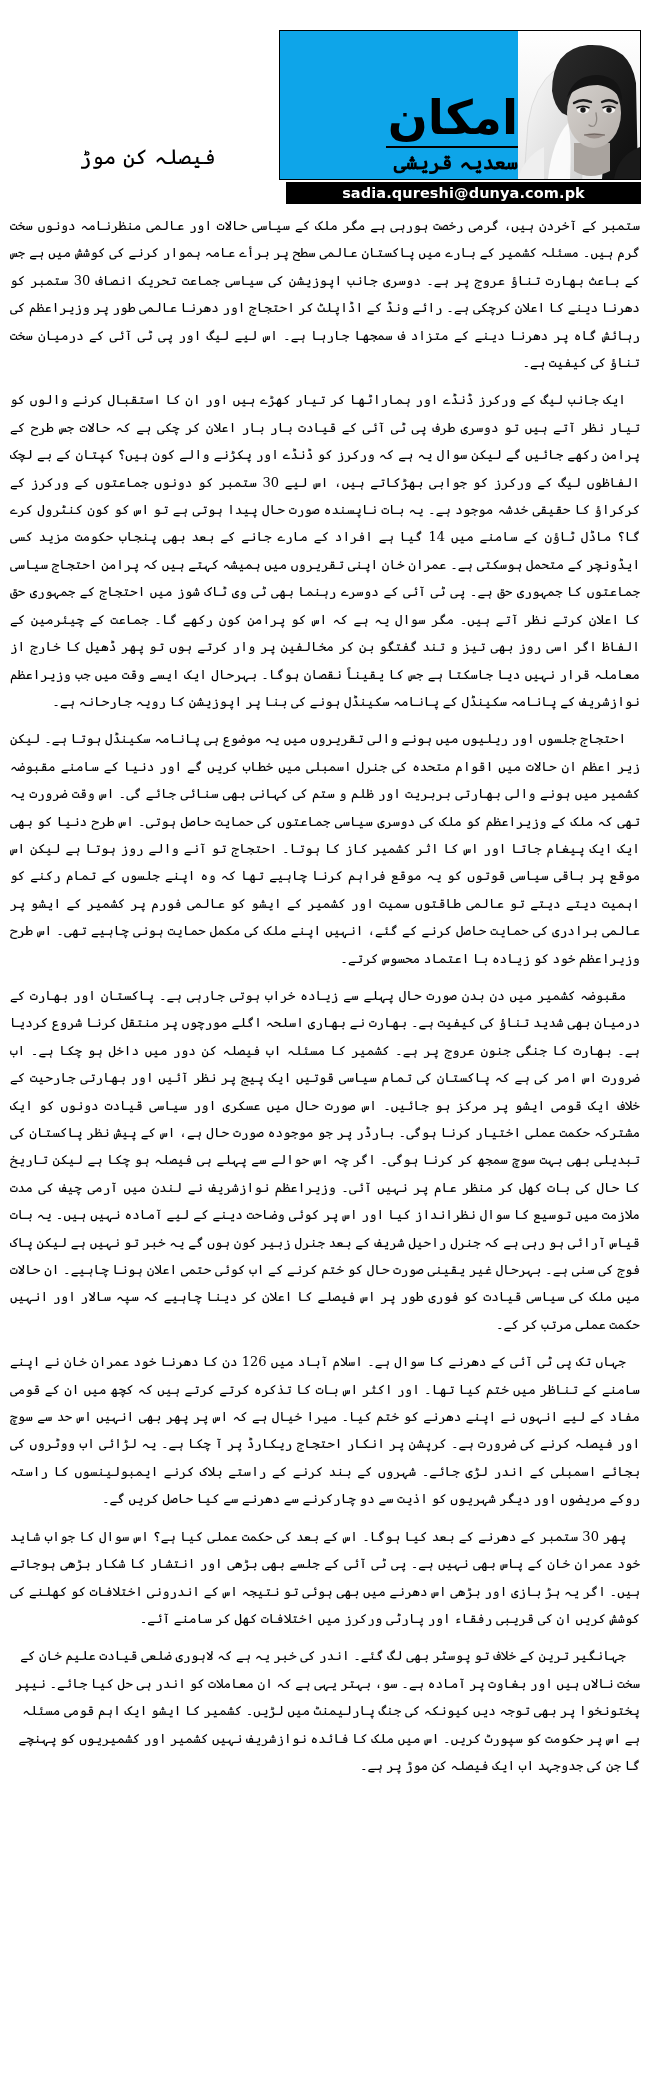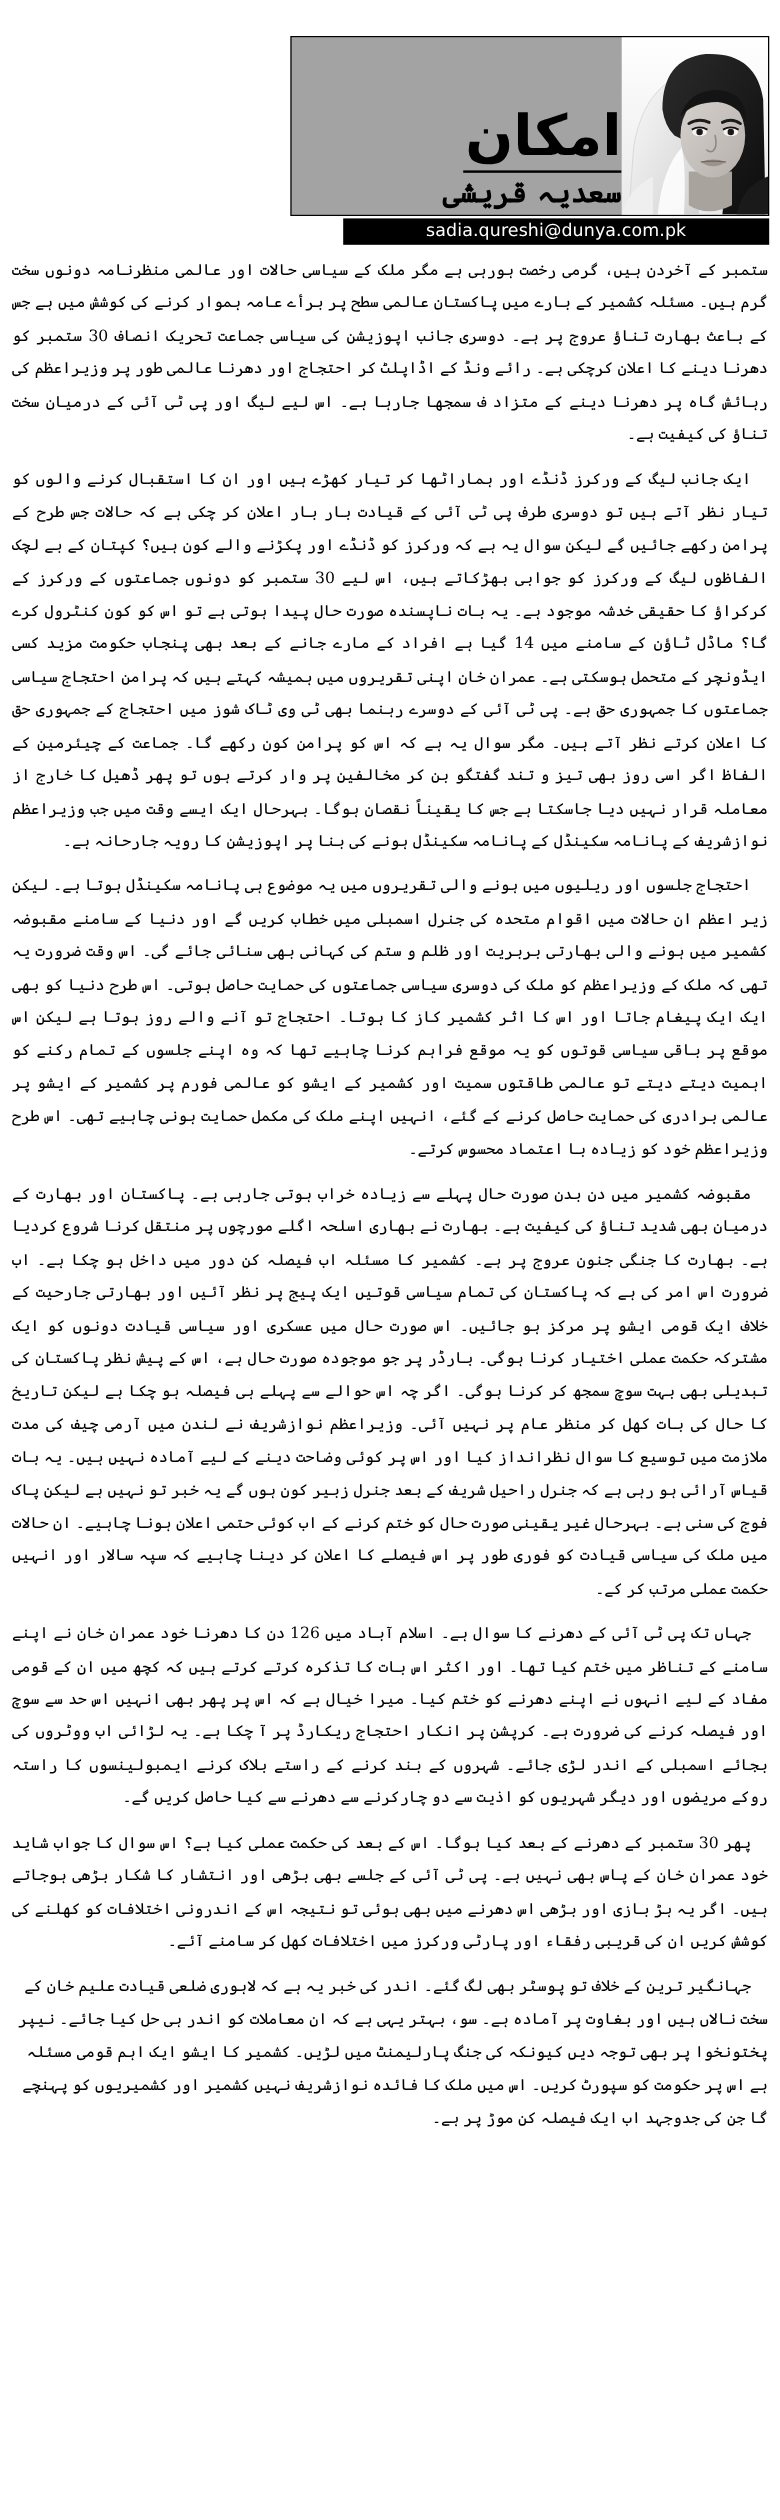--- a/index.html
+++ b/index.html
@@ -38,25 +38,25 @@
     top: 30px;
     right: 9px;
     width: 355px;
     height: 175px;
   }
 
   .logo-frame {
     position: absolute;
     top: 0;
     right: 0;
-    width: 399px;
+    width: 362px;
     height: 150px;
     border: 1.6px solid #000;
     box-sizing: border-box;
-    background: #a3a3a3;
+    background: #0ea5e9;
     overflow: hidden;
   }
 
   .portrait {
     position: absolute;
     top: 0;
     right: 0;
     width: 122px;
     height: 148px;
     overflow: hidden;
@@ -93,21 +93,21 @@
 
   .brand-rule {
     width: 132px;
     height: 1.6px;
     background: #000;
     margin: 2px 0 3px 10px;
   }
 
   .brand-author {
     font-family: "DejaVu Serif", serif;
-    font-size: 24px;
+    font-size: 20px;
     font-weight: bold;
     line-height: 1.1;
     color: #000;
     padding: 0 0 0 10px;
     direction: rtl;
     white-space: nowrap;
   }
 
   .email-bar {
     position: absolute;
@@ -118,21 +118,21 @@
     background: #000;
     color: #fff;
     display: flex;
     align-items: center;
     justify-content: center;
     direction: ltr;
   }
   .email-text {
     font-family: "DejaVu Sans", sans-serif;
     font-size: 14.5px;
-    font-weight: normal;
+    font-weight: bold;
     letter-spacing: 0.1px;
     color: #ffffff;
     white-space: nowrap;
   }
 
   
   .headline {
     position: absolute;
     top: 145px;
     right: 370px;
@@ -244,20 +244,21 @@
         </div>
 
       </div>
 
       <div class="email-bar">
         <span class="email-text">sadia.qureshi@dunya.com.pk</span>
       </div>
 
     </div>
 
+    <div class="headline">فیصلہ کن موڑ</div>
 
   </div>
 
   <div class="article">
     <p class="para">ستمبر کے آخردن ہیں، گرمی رخصت ہورہی ہے مگر ملک کے سیاسی حالات اور عالمی منظرنامہ دونوں سخت گرم ہیں۔ مسئلہ کشمیر کے بارے میں پاکستان عالمی سطح پر برأے عامہ ہموار کرنے کی کوشش میں ہے جس کے باعث بھارت تناؤ عروج پر ہے۔ دوسری جانب اپوزیشن کی سیاسی جماعت تحریک انصاف 30 ستمبر کو دھرنا دینے کا اعلان کرچکی ہے۔ رائے ونڈ کے اڈاپلٹ کر احتجاج اور دھرنا عالمی طور پر وزیراعظم کی رہائش گاہ پر دھرنا دینے کے متزاد ف سمجھا جارہا ہے۔ اس لیے لیگ اور پی ٹی آئی کے درمیان سخت تناؤ کی کیفیت ہے۔</p>
     <p class="para indent">ایک جانب لیگ کے ورکرز ڈنڈے اور ہماراٹھا کر تیار کھڑے ہیں اور ان کا استقبال کرنے والوں کو تیار نظر آتے ہیں تو دوسری طرف پی ٹی آئی کے قیادت بار بار اعلان کر چکی ہے کہ حالات جس طرح کے پرامن رکھے جائیں گے لیکن سوال یہ ہے کہ ورکرز کو ڈنڈے اور پکڑنے والے کون ہیں؟ کپتان کے بے لچک الفاظوں لیگ کے ورکرز کو جوابی بھڑکاتے ہیں، اس لیے 30 ستمبر کو دونوں جماعتوں کے ورکرز کے کرکراؤ کا حقیقی خدشہ موجود ہے۔ یہ بات ناپسندہ صورت حال پیدا ہوتی ہے تو اس کو کون کنٹرول کرے گا؟ ماڈل ٹاؤن کے سامنے میں 14 گیا ہے افراد کے مارے جانے کے بعد بھی پنجاب حکومت مزید کسی ایڈونچر کے متحمل ہوسکتی ہے۔ عمران خان اپنی تقریروں میں ہمیشہ کہتے ہیں کہ پرامن احتجاج سیاسی جماعتوں کا جمہوری حق ہے۔ پی ٹی آئی کے دوسرے رہنما بھی ٹی وی ٹاک شوز میں احتجاج کے جمہوری حق کا اعلان کرتے نظر آتے ہیں۔ مگر سوال یہ ہے کہ اس کو پرامن کون رکھے گا۔ جماعت کے چیئرمین کے الفاظ اگر اسی روز بھی تیز و تند گفتگو بن کر مخالفین پر وار کرتے ہوں تو پھر ڈھیل کا خارج از معاملہ قرار نہیں دیا جاسکتا ہے جس کا یقیناً نقصان ہوگا۔ بہرحال ایک ایسے وقت میں جب وزیراعظم نوازشریف کے پانامہ سکینڈل کے پانامہ سکینڈل ہونے کی بنا پر اپوزیشن کا رویہ جارحانہ ہے۔</p>
     <p class="para indent">احتجاج جلسوں اور ریلیوں میں ہونے والی تقریروں میں یہ موضوع ہی پانامہ سکینڈل ہوتا ہے۔ لیکن زیر اعظم ان حالات میں اقوام متحدہ کی جنرل اسمبلی میں خطاب کریں گے اور دنیا کے سامنے مقبوضہ کشمیر میں ہونے والی بھارتی بربریت اور ظلم و ستم کی کہانی بھی سنائی جائے گی۔ اس وقت ضرورت یہ تھی کہ ملک کے وزیراعظم کو ملک کی دوسری سیاسی جماعتوں کی حمایت حاصل ہوتی۔ اس طرح دنیا کو بھی ایک ایک پیغام جاتا اور اس کا اثر کشمیر کاز کا ہوتا۔ احتجاج تو آنے والے روز ہوتا ہے لیکن اس موقع پر باقی سیاسی قوتوں کو یہ موقع فراہم کرنا چاہیے تھا کہ وہ اپنے جلسوں کے تمام رکنے کو اہمیت دیتے دیتے تو عالمی طاقتوں سمیت اور کشمیر کے ایشو کو عالمی فورم پر کشمیر کے ایشو پر عالمی برادری کی حمایت حاصل کرنے کے گئے، انہیں اپنے ملک کی مکمل حمایت ہونی چاہیے تھی۔ اس طرح وزیراعظم خود کو زیادہ با اعتماد محسوس کرتے۔</p>
     <p class="para indent">مقبوضہ کشمیر میں دن بدن صورت حال پہلے سے زیادہ خراب ہوتی جارہی ہے۔ پاکستان اور بھارت کے درمیان بھی شدید تناؤ کی کیفیت ہے۔ بھارت نے بھاری اسلحہ اگلے مورچوں پر منتقل کرنا شروع کردیا ہے۔ بھارت کا جنگی جنون عروج پر ہے۔ کشمیر کا مسئلہ اب فیصلہ کن دور میں داخل ہو چکا ہے۔ اب ضرورت اس امر کی ہے کہ پاکستان کی تمام سیاسی قوتیں ایک پیج پر نظر آئیں اور بھارتی جارحیت کے خلاف ایک قومی ایشو پر مرکز ہو جائیں۔ اس صورت حال میں عسکری اور سیاسی قیادت دونوں کو ایک مشترکہ حکمت عملی اختیار کرنا ہوگی۔ بارڈر پر جو موجودہ صورت حال ہے، اس کے پیش نظر پاکستان کی تبدیلی بھی بہت سوچ سمجھ کر کرنا ہوگی۔ اگر چہ اس حوالے سے پہلے ہی فیصلہ ہو چکا ہے لیکن تاریخ کا حال کی بات کھل کر منظر عام پر نہیں آئی۔ وزیراعظم نوازشریف نے لندن میں آرمی چیف کی مدت ملازمت میں توسیع کا سوال نظرانداز کیا اور اس پر کوئی وضاحت دینے کے لیے آمادہ نہیں ہیں۔ یہ بات قیاس آرائی ہو رہی ہے کہ جنرل راحیل شریف کے بعد جنرل زبیر کون ہوں گے یہ خبر تو نہیں ہے لیکن پاک فوج کی سنی ہے۔ بہرحال غیر یقینی صورت حال کو ختم کرنے کے اب کوئی حتمی اعلان ہونا چاہیے۔ ان حالات میں ملک کی سیاسی قیادت کو فوری طور پر اس فیصلے کا اعلان کر دینا چاہیے کہ سپہ سالار اور انہیں حکمت عملی مرتب کر کے۔</p>
     <p class="para indent">جہاں تک پی ٹی آئی کے دھرنے کا سوال ہے۔ اسلام آباد میں 126 دن کا دھرنا خود عمران خان نے اپنے سامنے کے تناظر میں ختم کیا تھا۔ اور اکثر اس بات کا تذکرہ کرتے کرتے ہیں کہ کچھ میں ان کے قومی مفاد کے لیے انہوں نے اپنے دھرنے کو ختم کیا۔ میرا خیال ہے کہ اس پر پھر بھی انہیں اس حد سے سوچ اور فیصلہ کرنے کی ضرورت ہے۔ کرپشن پر انکار احتجاج ریکارڈ پر آ چکا ہے۔ یہ لڑائی اب ووٹروں کی بجائے اسمبلی کے اندر لڑی جائے۔ شہروں کے بند کرنے کے راستے بلاک کرنے ایمبولینسوں کا راستہ روکے مریضوں اور دیگر شہریوں کو اذیت سے دو چارکرنے سے دھرنے سے کیا حاصل کریں گے۔</p>
     <p class="para indent">پھر 30 ستمبر کے دھرنے کے بعد کیا ہوگا۔ اس کے بعد کی حکمت عملی کیا ہے؟ اس سوال کا جواب شاید خود عمران خان کے پاس بھی نہیں ہے۔ پی ٹی آئی کے جلسے بھی بڑھی اور انتشار کا شکار بڑھی ہوجاتے ہیں۔ اگر یہ ہڑ بازی اور بڑھی اس دھرنے میں بھی ہوئی تو نتیجہ اس کے اندرونی اختلافات کو کھلنے کی کوشش کریں ان کی قریبی رفقاء اور پارٹی ورکرز میں اختلافات کھل کر سامنے آئے۔</p>

